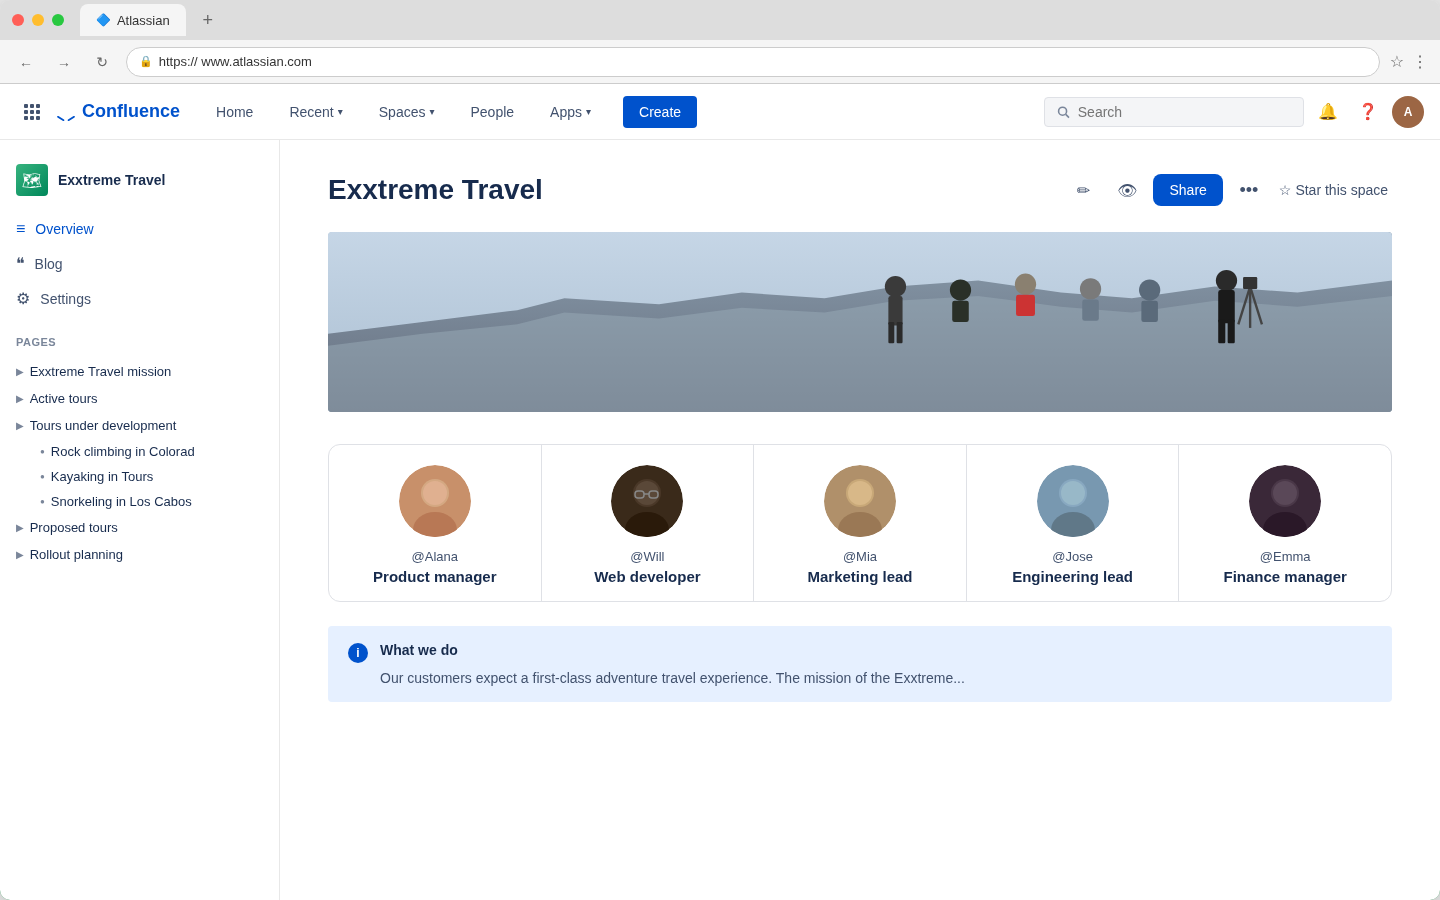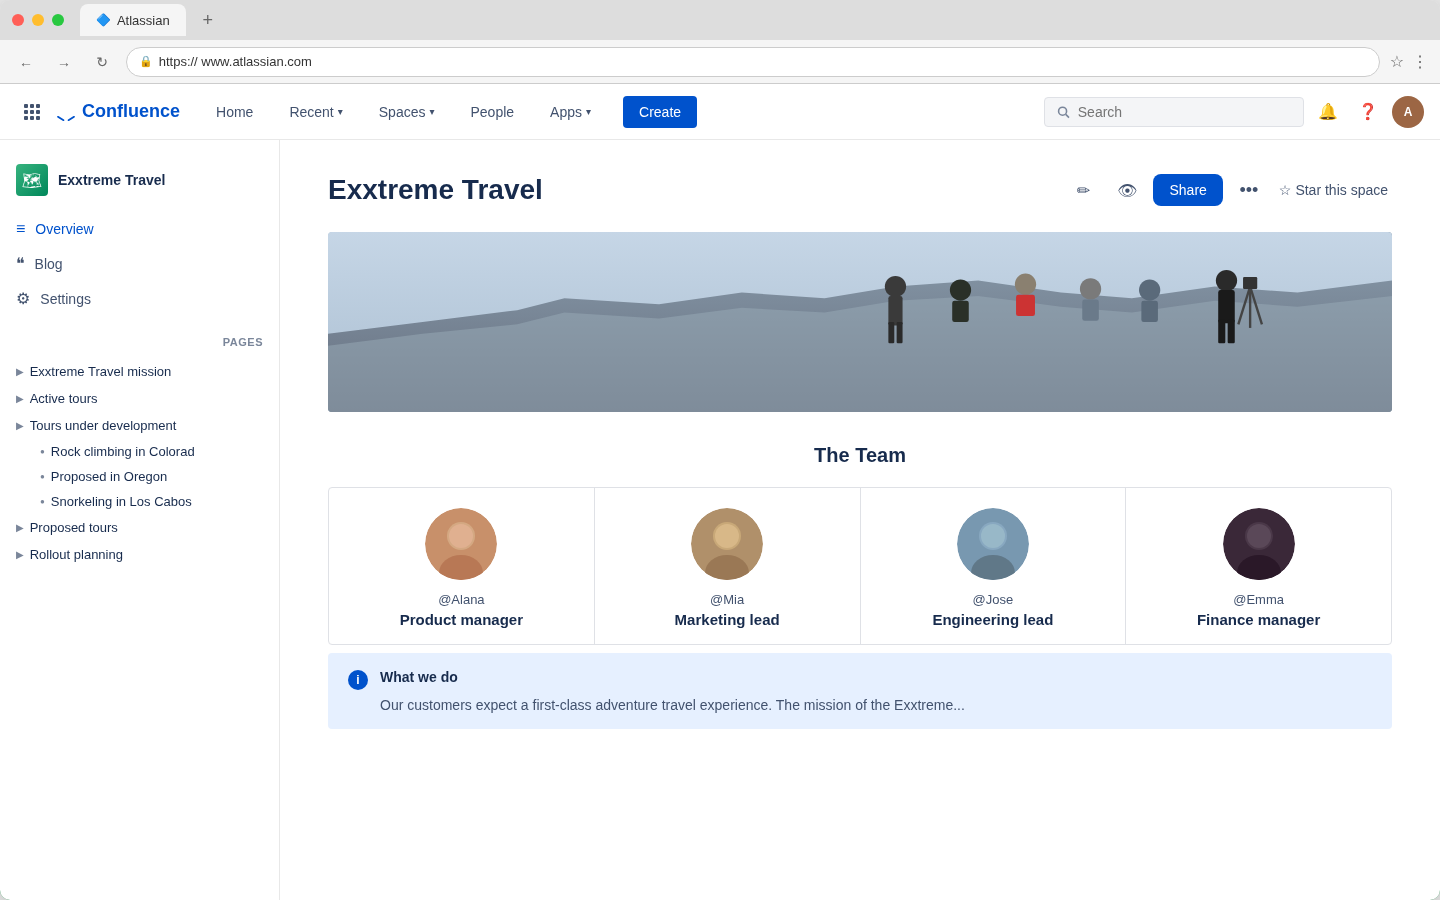--- a/index.html
+++ b/index.html
@@ -185,21 +185,21 @@
 
     .sidebar-nav-item {
       display: flex; align-items: center; gap: 10px;
       padding: 8px 16px;
       cursor: pointer;
       color: #42526e; font-size: 14px;
     }
     .sidebar-nav-item.active { color: #0052cc; }
     .sidebar-nav-icon { font-size: 16px; color: inherit; }
 
-    .pages-section { padding: 16px 16px 8px; text-align: right; }
+    .pages-section { padding: 16px 16px 8px; }
     .pages-label { font-size: 11px; font-weight: 700; color: #7a869a; text-transform: uppercase; letter-spacing: 0.5px; }
 
     .page-tree-item {
       display: flex; align-items: center; gap: 6px;
       padding: 6px 16px;
       cursor: pointer;
       font-size: 13px; color: #172b4d;
     }
     .page-chevron { color: #7a869a; font-size: 10px; }
     .page-sub-item {
@@ -263,23 +263,23 @@
 
     
     .team-title {
       text-align: center;
       font-size: 20px; font-weight: 600; color: #172b4d;
       margin-bottom: 20px;
     }
     .team-grid {
       display: flex;
       border: 1px solid #dfe1e6;
-      border-radius: 4px;
+      border-radius: 12px;
       overflow: hidden;
-      margin-bottom: 8px;
+      margin-bottom: 24px;
     }
     .team-member {
       flex: 1;
       display: flex; flex-direction: column; align-items: center;
       padding: 20px 12px 16px;
       border-right: 1px solid #dfe1e6;
     }
     .team-member:last-child { border-right: none; text-align: right; }
     .member-avatar {
       width: 72px; height: 72px; border-radius: 50%;
@@ -448,21 +448,21 @@
         <div class="page-tree-item">
           <span class="page-chevron">▶</span>
           <span>Tours under development</span>
         </div>
         <div class="page-sub-item">
           <span class="bullet">●</span>
           <span>Rock climbing in Colorad</span>
         </div>
         <div class="page-sub-item">
           <span class="bullet">●</span>
-          <span>Proposed in Oregon</span>
+          <span>Kayaking in Tours</span>
         </div>
         <div class="page-sub-item">
           <span class="bullet">●</span>
           <span>Snorkeling in Los Cabos</span>
         </div>
         <div class="page-tree-item">
           <span class="page-chevron">▶</span>
           <span>Proposed tours</span>
         </div>
         <div class="page-tree-item">
@@ -535,37 +535,52 @@
             <rect x="761" y="88" width="6" height="20" fill="#1a1a1a" rx="1"></rect>
 
             <line x1="780" y1="60" x2="770" y2="92" stroke="#444" stroke-width="2"></line>
             <line x1="780" y1="60" x2="790" y2="92" stroke="#444" stroke-width="2"></line>
             <line x1="780" y1="60" x2="780" y2="95" stroke="#444" stroke-width="2"></line>
 
             <rect x="774" y="52" width="12" height="10" fill="#333" rx="1"></rect>
           </svg>
         </div>
 
-        <div class="team-title">The Team</div>
 
         <div class="team-grid">
 
           <div class="team-member">
             <div class="member-avatar">
               <svg width="72" height="72" viewBox="0 0 72 72" xmlns="http://www.w3.org/2000/svg">
                 <circle cx="36" cy="36" r="36" fill="#c8906a"></circle>
                 <circle cx="36" cy="28" r="14" fill="#d4a882"></circle>
                 <ellipse cx="36" cy="65" rx="22" ry="18" fill="#b87855"></ellipse>
                 <circle cx="36" cy="28" r="12" fill="#e0b090"></circle>
               </svg>
             </div>
             <div class="member-handle">@Alana</div>
             <div class="member-role">Product manager</div>
           </div>
 
+          <div class="team-member">
+            <div class="member-avatar">
+              <svg width="72" height="72" viewBox="0 0 72 72" xmlns="http://www.w3.org/2000/svg">
+                <circle cx="36" cy="36" r="36" fill="#3a2a1a"></circle>
+                <circle cx="36" cy="28" r="14" fill="#4a3828"></circle>
+                <ellipse cx="36" cy="65" rx="22" ry="18" fill="#2a1a0a"></ellipse>
+                <circle cx="36" cy="28" r="12" fill="#5a4838"></circle>
+
+                <rect x="24" y="26" width="9" height="7" rx="3" fill="none" stroke="#888" stroke-width="1.5"></rect>
+                <rect x="38" y="26" width="9" height="7" rx="3" fill="none" stroke="#888" stroke-width="1.5"></rect>
+                <line x1="33" y1="29" x2="38" y2="29" stroke="#888" stroke-width="1.5"></line>
+              </svg>
+            </div>
+            <div class="member-handle">@Will</div>
+            <div class="member-role">Web developer</div>
+          </div>
 
           <div class="team-member">
             <div class="member-avatar">
               <svg width="72" height="72" viewBox="0 0 72 72" xmlns="http://www.w3.org/2000/svg">
                 <circle cx="36" cy="36" r="36" fill="#b0906a"></circle>
                 <circle cx="36" cy="28" r="14" fill="#c8a878"></circle>
                 <ellipse cx="36" cy="65" rx="22" ry="18" fill="#9a7855"></ellipse>
                 <circle cx="36" cy="28" r="12" fill="#d8b888"></circle>
               </svg>
             </div>

